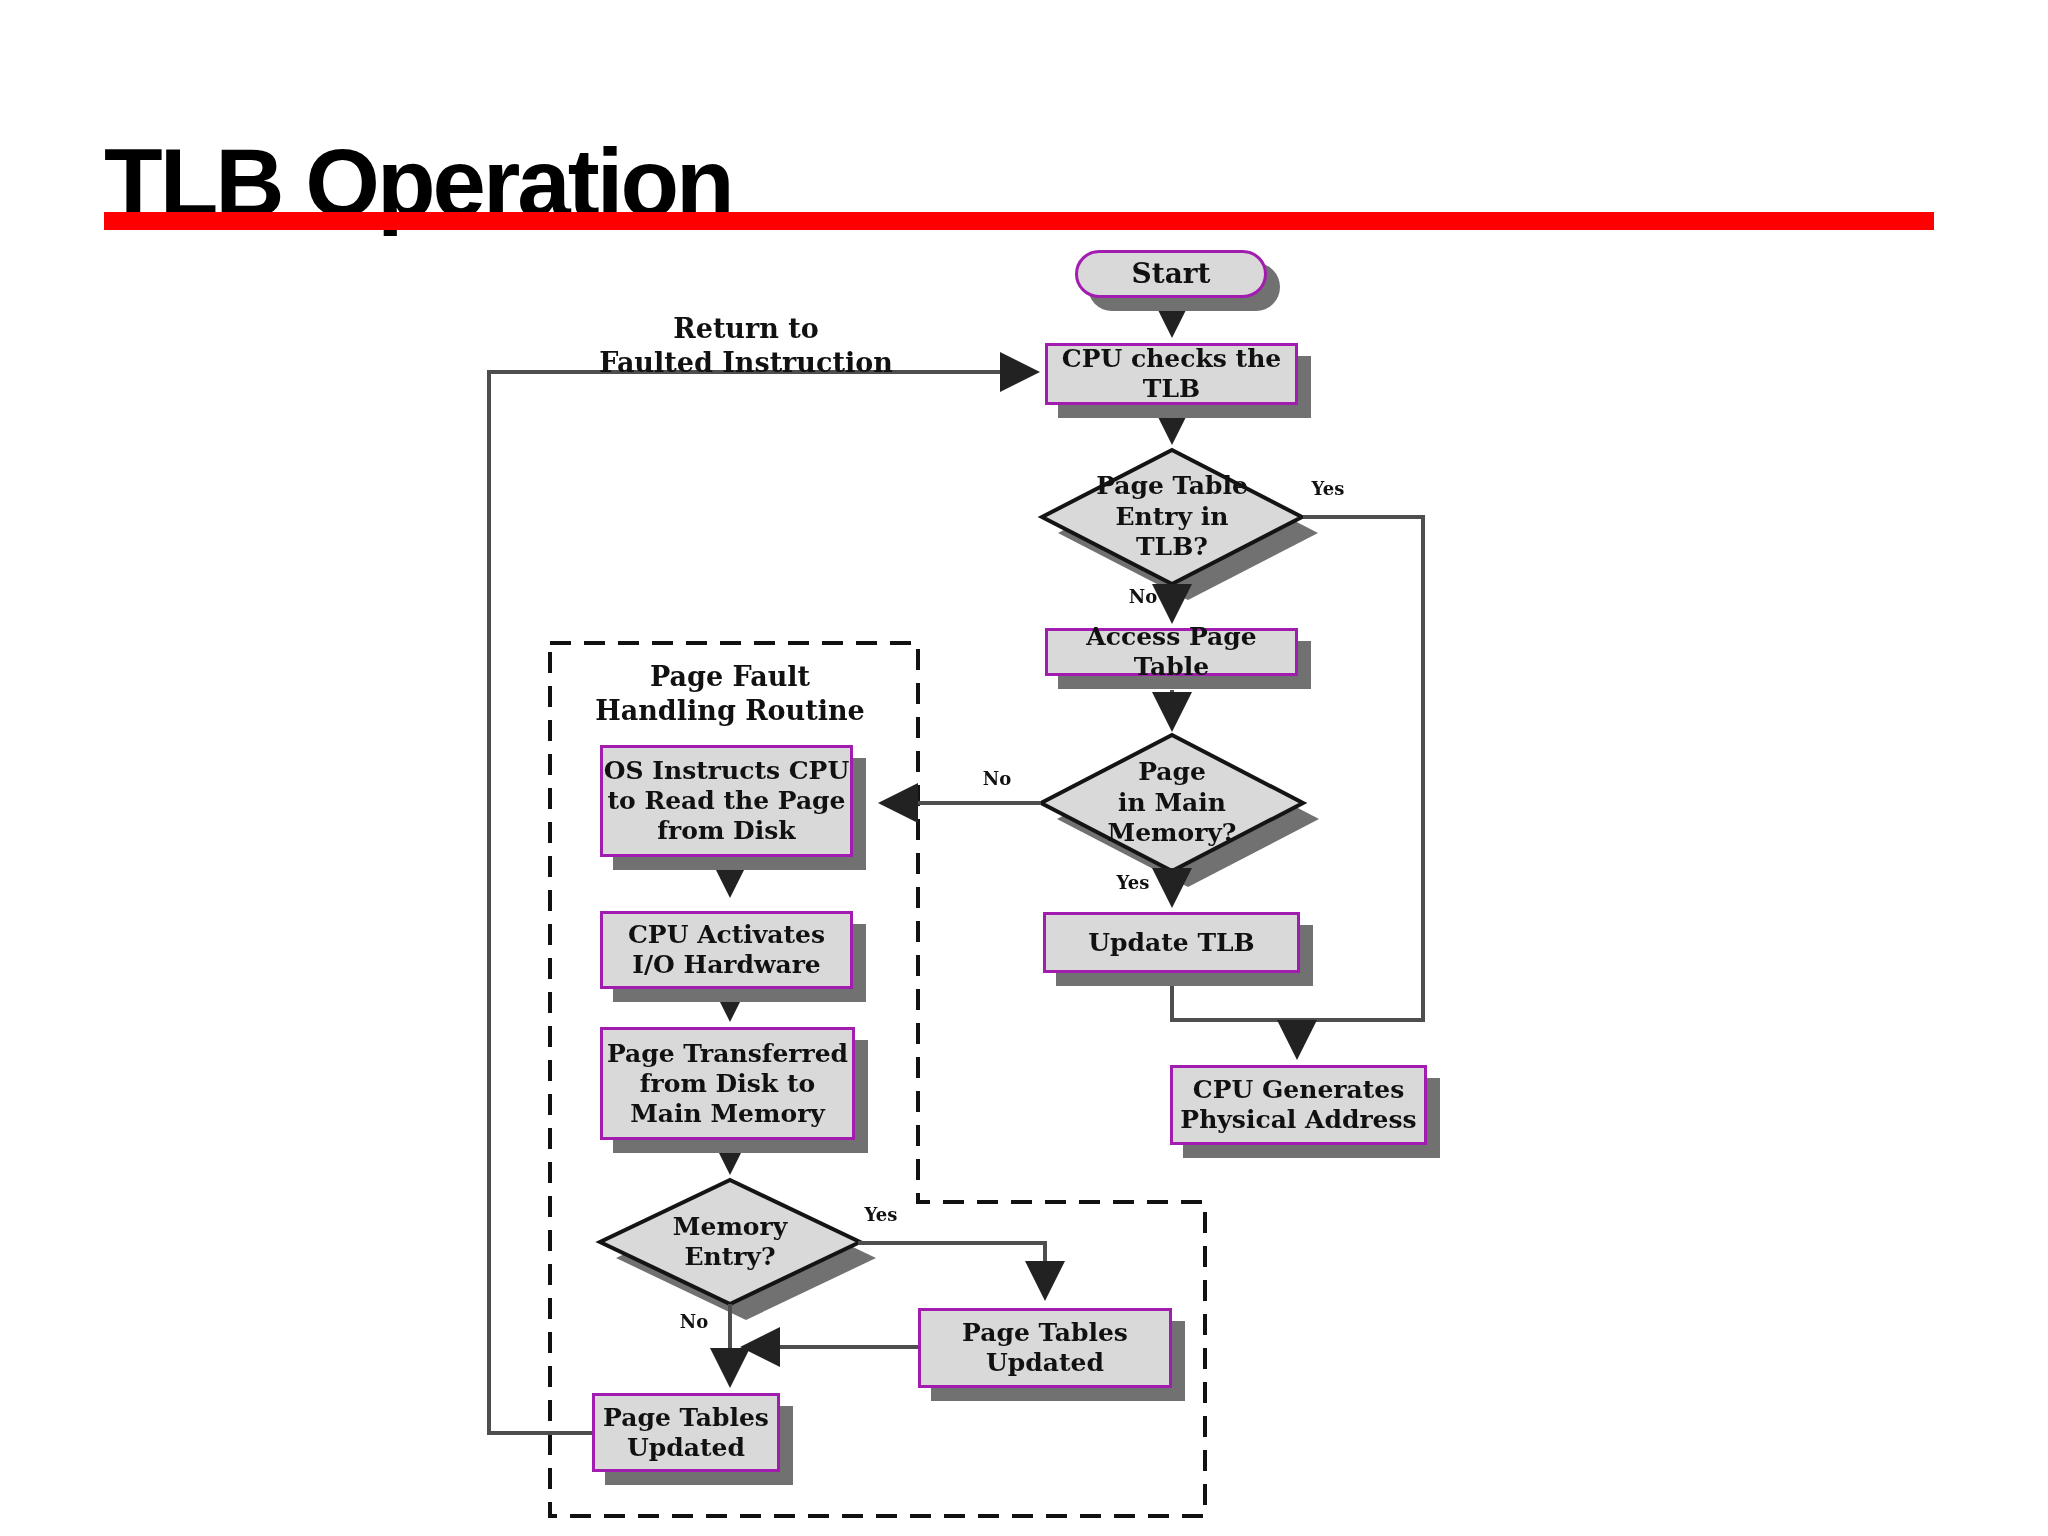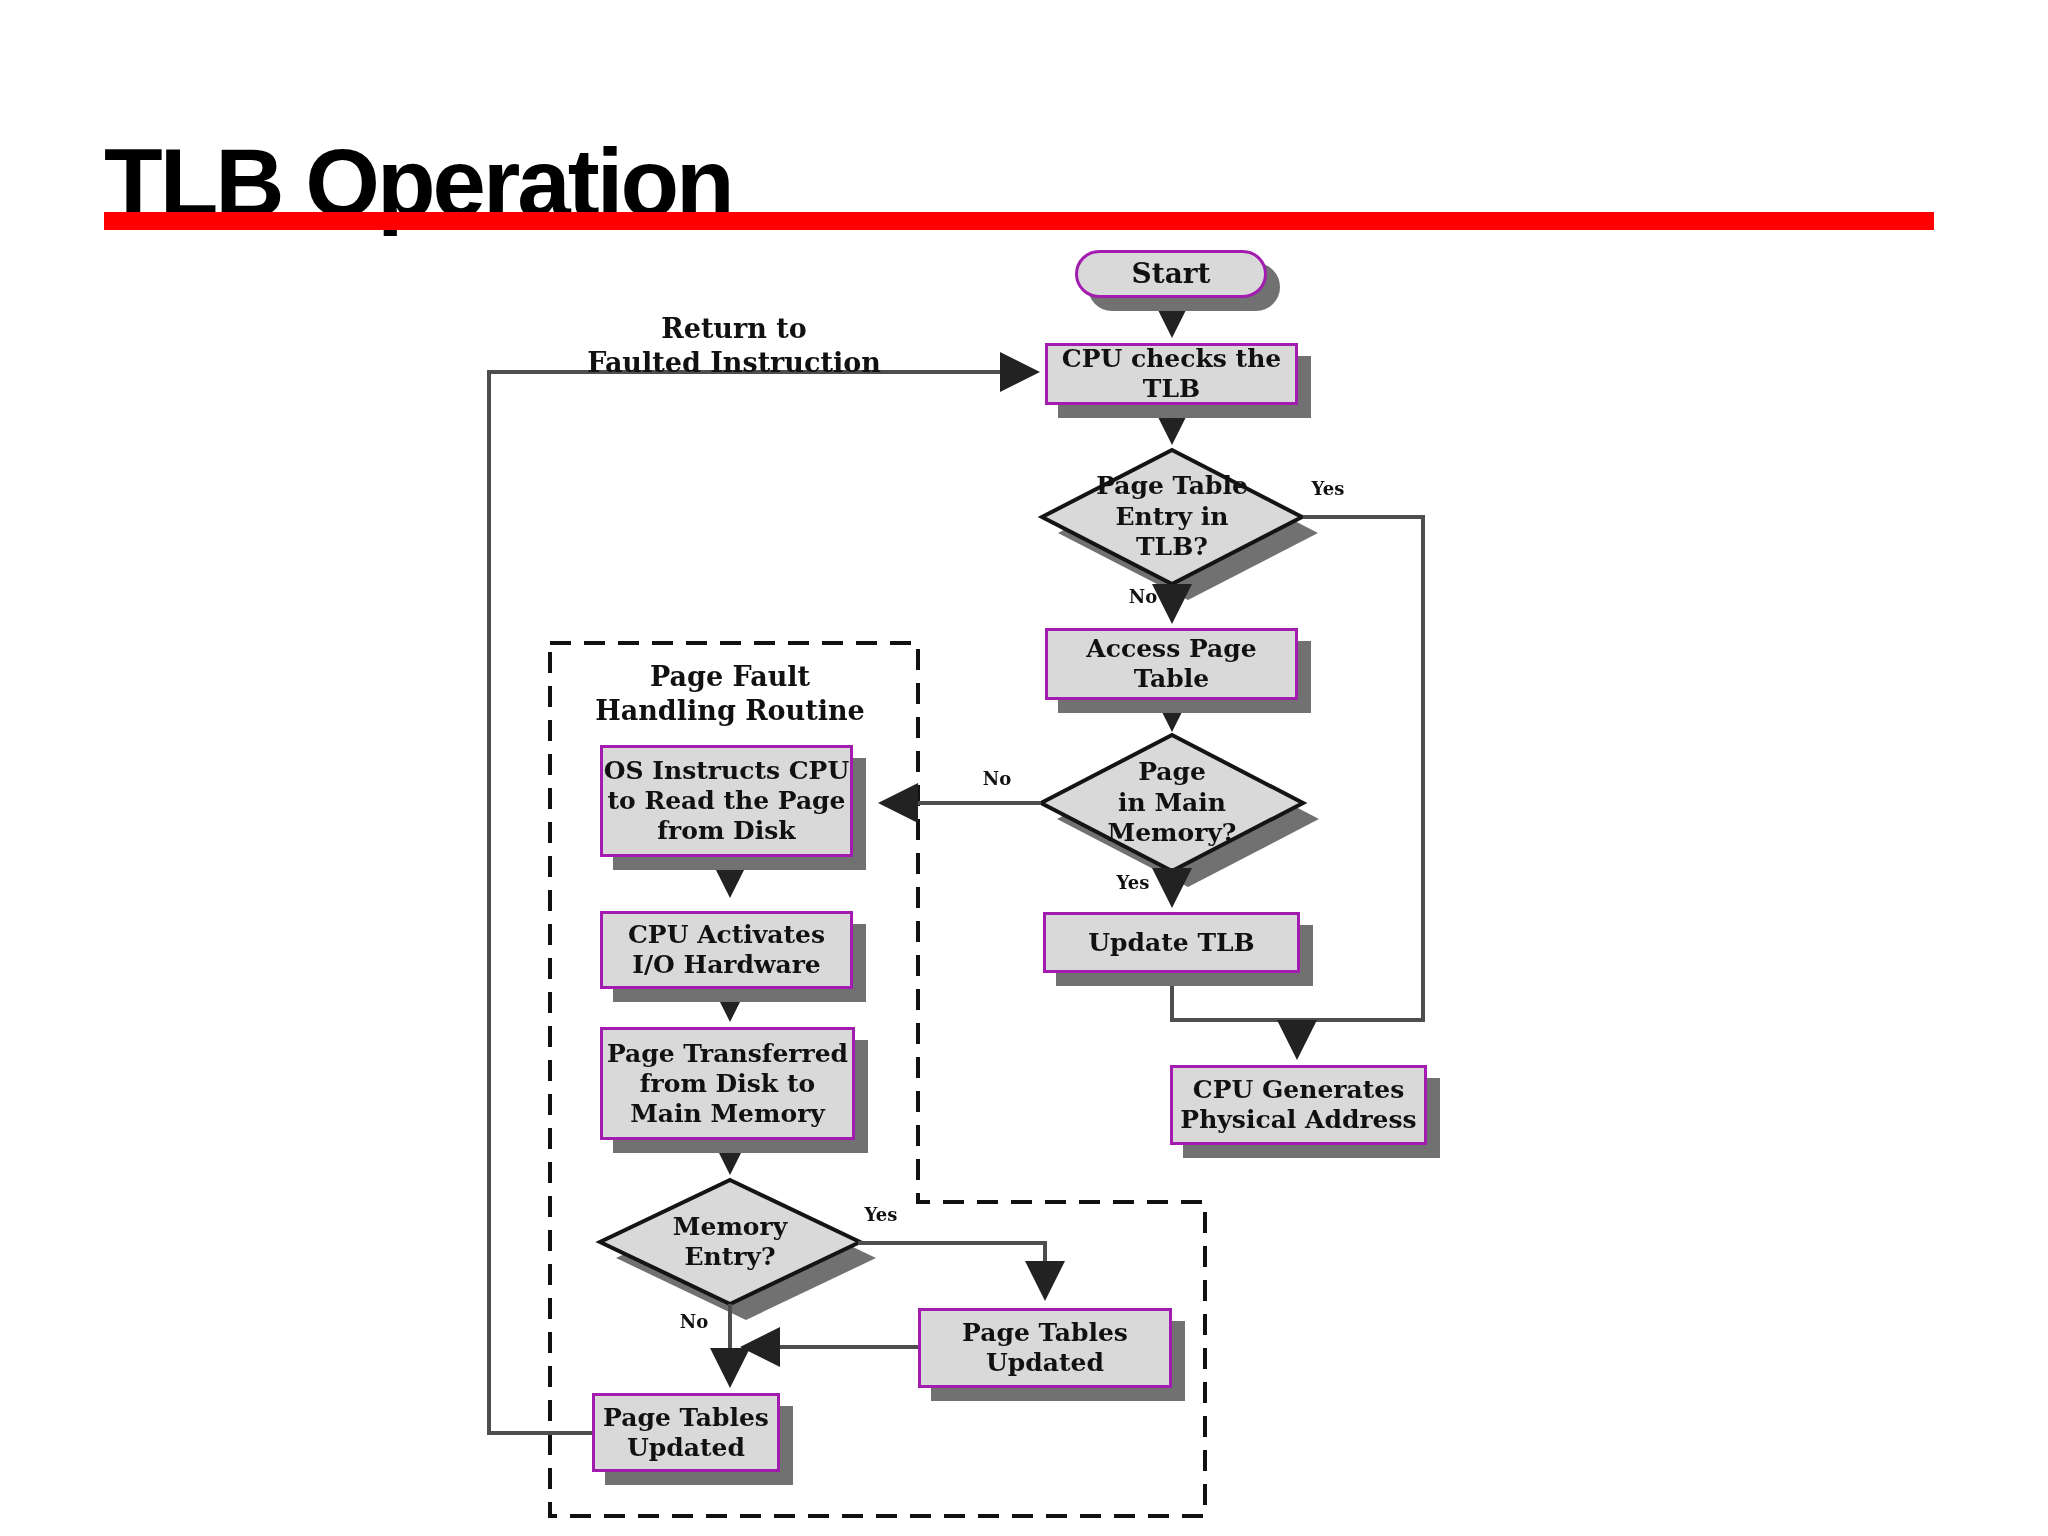--- a/index.html
+++ b/index.html
@@ -61,21 +61,21 @@
   </svg>
 
   <div class="node start" style="left:1075px;top:250px;width:192px;height:48px;">
     <span>Start</span>
   </div>
 
   <div class="node" style="left:1045px;top:343px;width:253px;height:62px;">
     <span>CPU checks the TLB</span>
   </div>
 
-  <div class="node" style="left:1045px;top:628px;width:253px;height:72px;">
+  <div class="node" style="left:1045px;top:628px;width:253px;height:48px;">
     <span>Access Page Table</span>
   </div>
 
   <div class="node" style="left:1043px;top:912px;width:257px;height:61px;">
     <span>Update TLB</span>
   </div>
 
   <div class="node" style="left:1170px;top:1065px;width:257px;height:80px;">
     <span>CPU Generates</span>
     <span>Physical Address</span>
@@ -123,21 +123,21 @@
     <span>Entry?</span>
   </div>
 
   <div class="tag" style="left:1293px;top:478px;width:70px;">Yes</div>
   <div class="tag" style="left:1113px;top:586px;width:60px;">No</div>
   <div class="tag" style="left:967px;top:768px;width:60px;">No</div>
   <div class="tag" style="left:1100px;top:872px;width:66px;">Yes</div>
   <div class="tag" style="left:848px;top:1204px;width:66px;">Yes</div>
   <div class="tag" style="left:664px;top:1311px;width:60px;">No</div>
 
-  <div class="caption" style="left:584px;top:312px;width:300px;">
+  <div class="caption" style="left:596px;top:312px;width:300px;">
     <div>Return to</div>
     <div>Faulted Instruction</div>
   </div>
   <div class="caption" style="left:580px;top:660px;width:300px;">
     <div>Page Fault</div>
     <div>Handling Routine</div>
   </div>
 
 </div>
 

